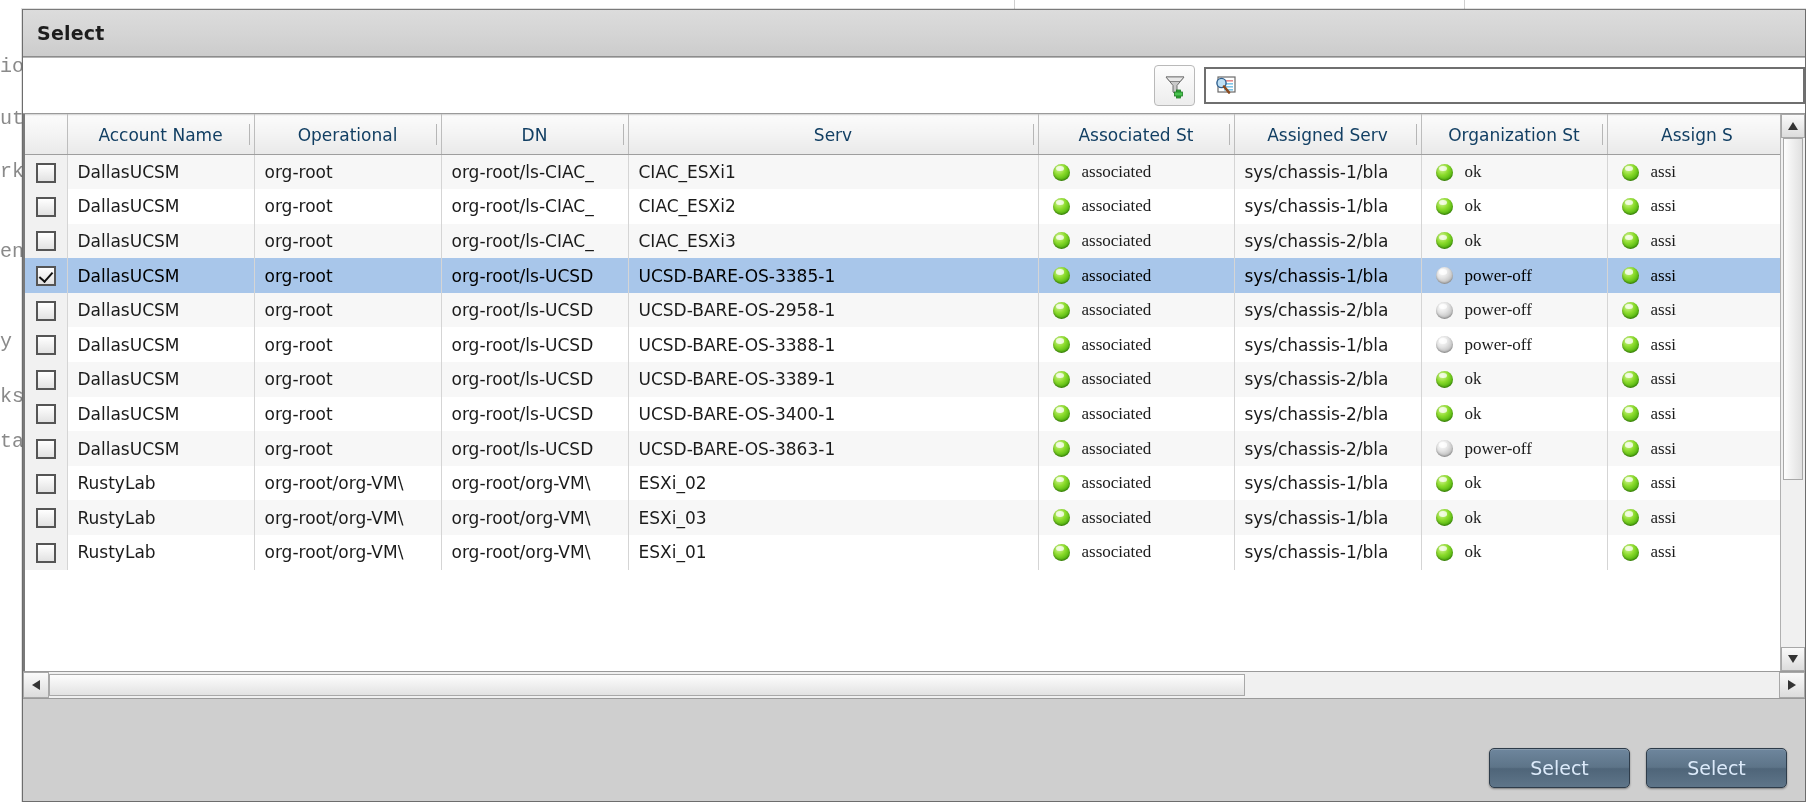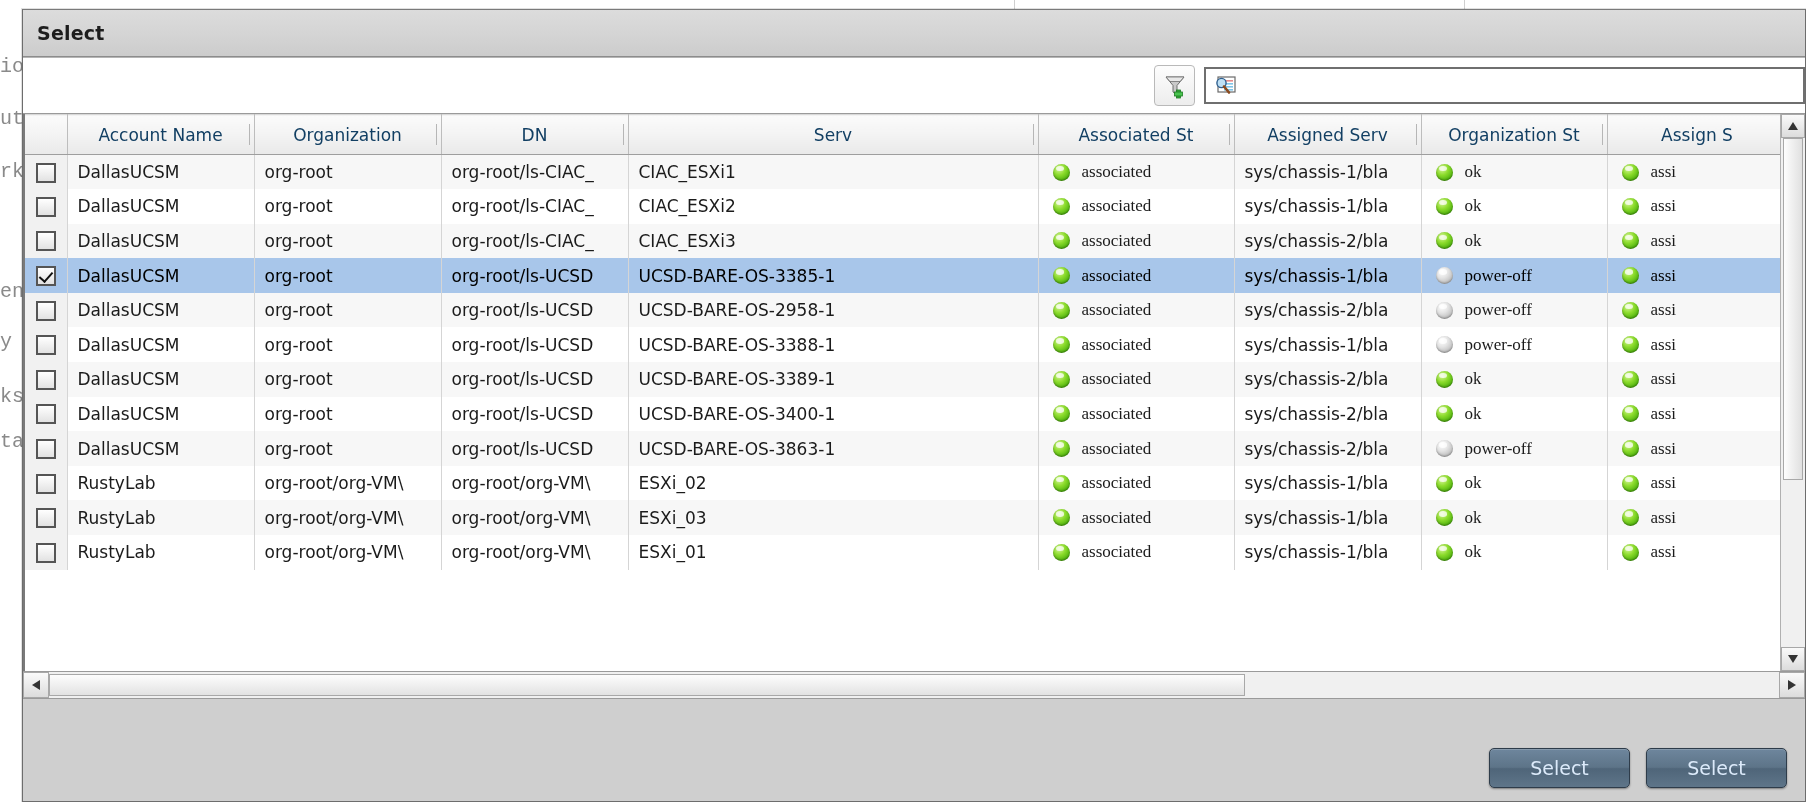--- a/index.html
+++ b/index.html
@@ -375,21 +375,21 @@
 </style>
 </head>
 <body>
 
 <div id="backdrop">
   <div class="bg-line-v" style="left:1014px;"></div>
   <div class="bg-line-v" style="left:1464px;"></div>
   <div class="bg-text" style="top:55px;">ior</div>
   <div class="bg-text" style="top:107px;">ut</div>
   <div class="bg-text" style="top:160px;">rk</div>
-  <div class="bg-text" style="top:240px;margin-top:40px;">en</div>
+  <div class="bg-text" style="top:240px;">en</div>
   <div class="bg-text" style="top:330px;">y</div>
   <div class="bg-text" style="top:385px;">ks</div>
   <div class="bg-text" style="top:430px;">ta</div>
 </div>
 
 <div id="dialog">
 
   <div id="titlebar">
     <span id="dialog-title">Select</span>
   </div>
@@ -440,21 +440,21 @@
           <thead>
               <tr id="grid-head">
                 <th class="col-check">
                   <span class="hdr-inner"></span>
                 </th>
                 <th>
                   <span class="hdr-inner">Account Name</span>
                   <span class="grip"></span>
                 </th>
                 <th>
-                  <span class="hdr-inner">Organization</span>
+                  <span class="hdr-inner">Operational</span>
                   <span class="grip"></span>
                 </th>
                 <th>
                   <span class="hdr-inner">DN</span>
                   <span class="grip"></span>
                 </th>
                 <th>
                   <span class="hdr-inner">Serv</span>
                   <span class="grip"></span>
                 </th>

